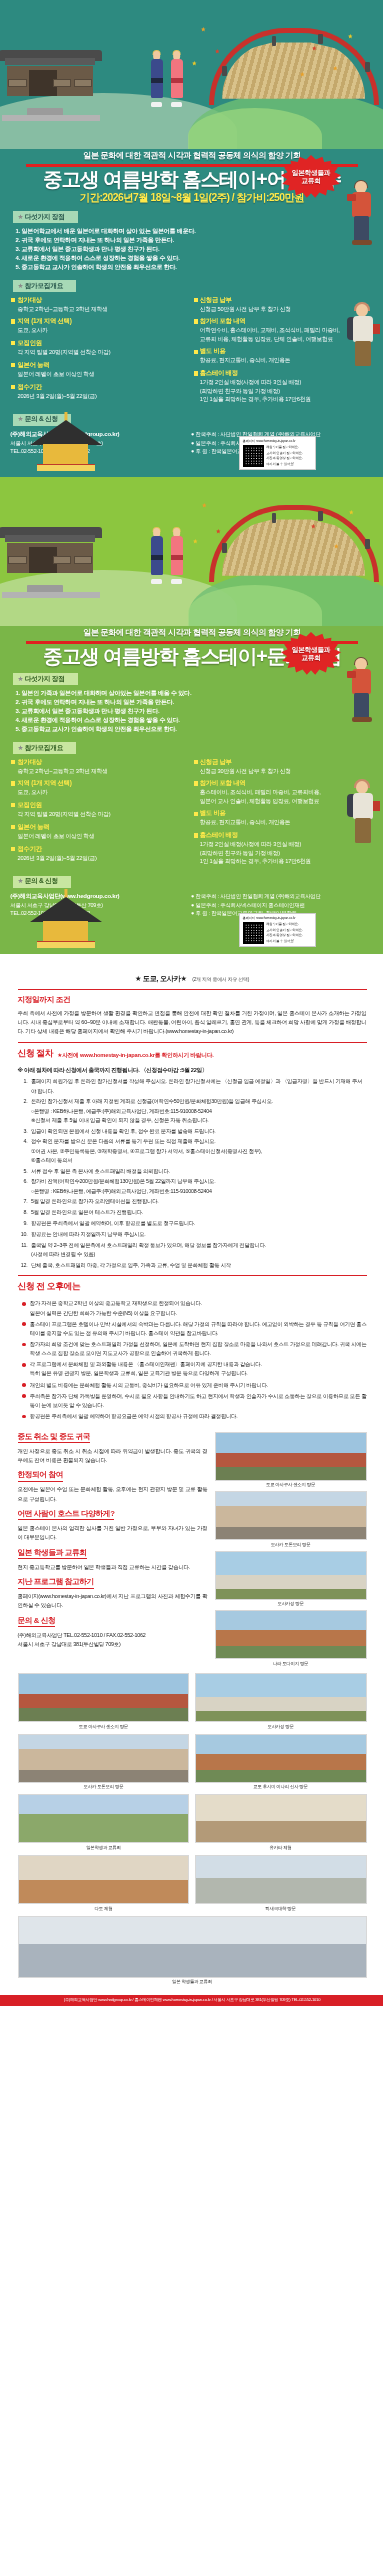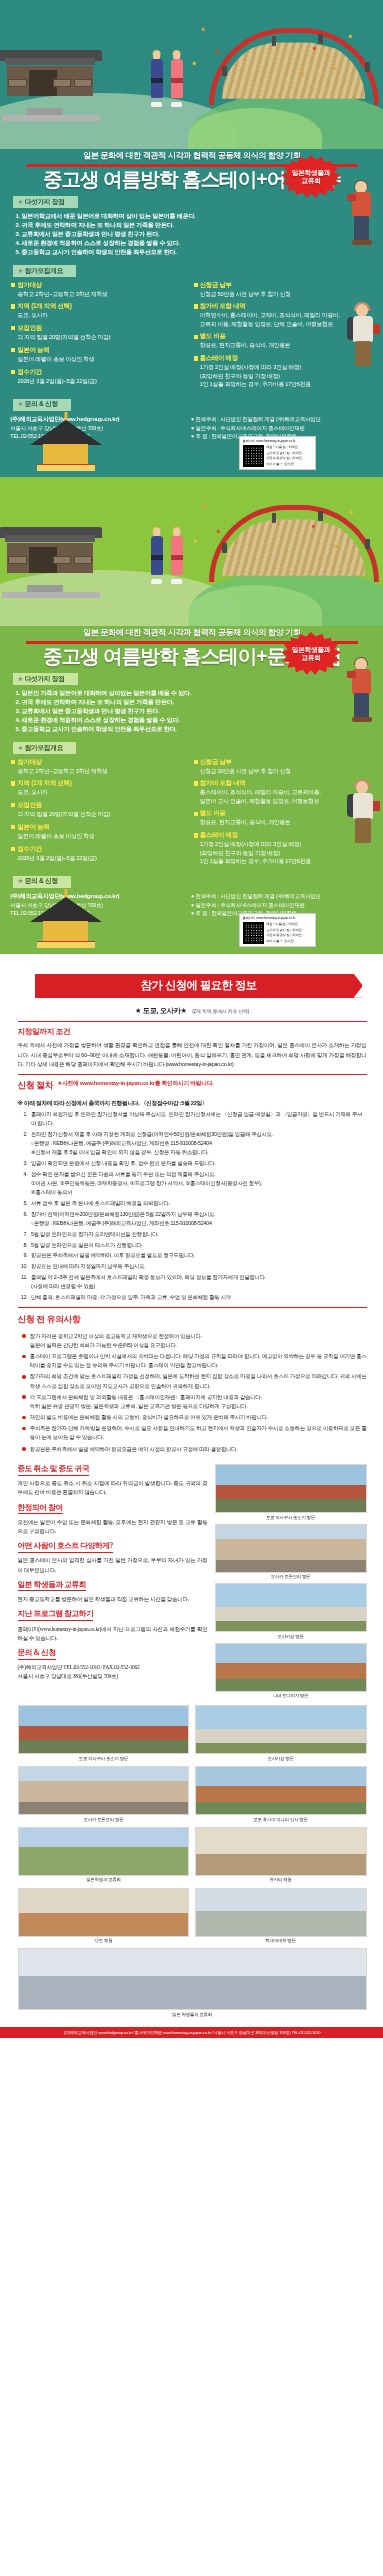--- a/index.html
+++ b/index.html
@@ -191,38 +191,38 @@
   }
   .doc-regions { text-align:center; margin-bottom: 5.2px; }
   .doc-regions .big { font-weight:bold; font-size:7.2px; letter-spacing:-0.3px; }
   .doc-regions .small { font-size:4.9px; color:#444; margin-left:3.1px; letter-spacing:-0.2px;}
   .hr-red { border:0; border-top:1px solid #d81f26; margin: 5.2px 0 5.2px; }
   .sec-h {
     color:#d81f26; font-weight:bold; font-size:7.7px; letter-spacing:-0.4px;
     margin-bottom: 3.6px; border-bottom:1px solid #d81f26; display:inline-block; padding-bottom:0.5px;
   }
   .sec-h.plain { border-bottom:none; }
-  .sec-h-row { display:flex; align-items:flex-start; gap:4.1px; margin-bottom:2.1px; }
+  .sec-h-row { display:flex; align-items:center; gap:4.1px; margin-bottom:2.1px; }
   .sec-h-row .note { color:#d81f26; font-weight:bold; font-size:5.7px; letter-spacing:-0.2px; }
   .para { font-size:5.4px; line-height:1.7; letter-spacing:-0.2px; text-align:justify; color:#1a1a1a; }
   .note-strong { font-size:5.7px; font-weight:bold; letter-spacing:-0.3px; margin:3.1px 0 2.1px; }
   ol.steps { margin: 1px 0 3.1px 11.3px; }
   ol.steps > li { font-size:5.3px; line-height:1.75; letter-spacing:-0.2px; margin-bottom:1.5px; padding-left:2.1px; }
   ul.cautions { list-style:none; margin: 2.1px 0 0 4.1px; }
   ul.cautions li {
     font-size:5.3px; line-height:1.72; letter-spacing:-0.2px;
     position:relative; padding-left:8.2px; margin-bottom:2.1px; text-align:justify;
   }
   ul.cautions li::before {
     content:""; position:absolute; left:0.5px; top:2.6px; width:3.6px; height:3.6px;
     background:#d81f26; border-radius:50%;
   }
 
   
-  .photo-strip { padding: 3.1px 17.5px 0; font-family: Liberation Serif, serif; }
+  .photo-strip { padding: 3.1px 17.5px 0; }
   .ph { position:relative; flex:1; }
   .ph .img { width:100%; height:49px; border:0.5px solid #d8d8d8; overflow:hidden; position:relative; }
   .ph .cap { font-size:4.4px; text-align:center; margin-top:1.5px; letter-spacing:-0.2px; color:#222; }
   .ph.wide .img { height:62px; }
   .p-room { background: linear-gradient(#e4dcc9 0 55%, #b39a78 55% 100%); }
   .p-class { background: linear-gradient(#dfe5ea 0 45%, #a9b3bd 45% 100%); }
   .p-group { background: linear-gradient(#b7d0e6 0 40%, #8ba86a 40% 100%); }
   .p-shrine { background: linear-gradient(#9dc4df 0 42%, #b5573f 42% 72%, #6c7f52 72% 100%); }
   .p-castle { background: linear-gradient(#a8cde4 0 48%, #d8d3c4 48% 78%, #7e9259 78% 100%); }
   .p-street { background: linear-gradient(#c4d6e4 0 30%, #cbb79c 30% 75%, #8c8375 75% 100%); }
@@ -291,20 +291,21 @@
     <div class="leaf" style="left:192px;top:61px;background:#e8c72a;"></div>
     <div class="leaf" style="left:312px;top:46px;background:#d9452f;"></div>
     <div class="leaf" style="left:333px;top:66px;background:#e8a02a;"></div>
     <div class="leaf" style="left:348px;top:34px;background:#e8c72a;"></div>
     <div class="leaf" style="left:300px;top:72px;background:#e8a02a;"></div>
   </div>
 
   <div class="tagline">일본 문화에 대한 객관적 시각과 협력적 공동체 의식의 함양 기회</div>
   <div class="rule-red"></div>
   <div class="title-main">중고생 여름방학 홈스테이+어학연수</div>
+  <div class="title-sub">기간:2026년7월 18일~8월 1일(2주) / 참가비:250만원</div>
 
   <div class="ribbon">
     <span class="star">★</span><span>다섯가지 장점</span>
   </div>
 
   <ul class="benefits">
     <li>1.  일본어학교에서 배운 일본어로 대화하며 살아 있는 일본어를 배운다.</li>
     <li>2.  귀국 후에도 연락하며 지내는 또 하나의 일본 가족을 만든다.</li>
     <li>3.  교류회에서 일본 중고등학생과 만나 평생 친구가 된다.</li>
     <li>4.  새로운 환경에 적응하여 스스로 성장하는 경험을 쌓을 수 있다.</li>
@@ -666,21 +667,20 @@
   <div class="pagoda" style="left:30px;bottom:-5.2px;">
     <div class="fin"></div>
       <div class="ro"></div>
       <div class="bd"></div>
       <div class="rail"></div>
   </div>
 </section>
 
 <section class="doc">
 
-  <div class="doc-banner">참가 신청에 필요한 정보</div>
 
   <div class="doc-regions">
     <span class="big">★ 도쿄, 오사카★</span>
     <span class="small">(2개 지역 중에서 자유 선택)</span>
   </div>
 
   <hr class="hr-red">
 
   <div class="sec-h plain">지정일까지 조건</div>
   <p class="para">주최 측에서 사전에 가정을 방문하여 생활 환경을 확인하고 면접을 통해 안전에 대한 확인 절차를 거친 가정이며, 일본 홈스테이 본사가 소개하는 가정입니다. 시내 중심부로부터 약 60~90분 이내에 소재합니다. 애완동물, 어린아이, 음식 알레르기, 흡연 관계, 등을 체크하여 희망 사항에 맞게 가정을 배정합니다. 기타 상세 내용은 해당 홈페이지에서 확인해 주시기 바랍니다.(www.homestay-in-japan.co.kr)</p>
@@ -709,21 +709,21 @@
     <li style="white-space:pre-line">5월 말경 온라인으로 일본어 테스트가 진행됩니다.</li>
     <li style="white-space:pre-line">항공편은 주최측에서 일괄 예약하며, 이후 항공료를 별도로 청구드립니다.</li>
     <li style="white-space:pre-line">항공료는 안내에 따라 지정일까지 납부해 주십시오.</li>
     <li style="white-space:pre-line">출국일 약 2~3주 전에 일본측에서 호스트패밀리 확정 통보가 있으며, 해당 정보를 참가자에게 전달합니다.
 (사정에 따라 변경될 수 있음)</li>
     <li style="white-space:pre-line">단체 출국, 호스트패밀리 마중, 각 가정으로 입주, 가족과 교류, 수업 및 문화체험 활동 시작</li>
   </ol>
 
   <hr class="hr-red">
 
-  <div class="sec-h plain" style="font-size:8.8px">신청 전 유의사항</div>
+  <div class="sec-h plain" style="font-size:8.8px">신청 전 오후에는</div>
 
   <ul class="cautions">
     <li style="white-space:pre-line">참가 자격은 중학교 2학년 이상의 중고등학교 재학생으로 한정되어 있습니다.
 일본어 실력은 간단한 회화가 가능한 수준(N5) 이상을 요구합니다.</li>
     <li style="white-space:pre-line">홈스테이 프로그램은 호텔이나 민박 시설에서의 숙박과는 다릅니다. 해당 가정의 규칙을 따라야 합니다. 예고없이 외박하는 경우 등 규칙을 어기면 홈스테이를 중지할 수도 있는 점 유의해 주시기 바랍니다. 홈스테이 약관을 참고바랍니다.</li>
     <li style="white-space:pre-line">참가자의 희망 조건에 맞는 호스트패밀리 가정을 선정하며, 일본에 도착하면 현지 집합 장소로 마중을 나와서 호스트 가정으로 데려갑니다. 귀국 시에는 학생 스스로 집합 장소로 모이면 지도교사가 공항으로 인솔하여 귀국하게 됩니다.</li>
     <li style="white-space:pre-line">각 프로그램에서 문화체험 및 과외활동 내용은 〈홈스테이인재팬〉홈페이지에 공지한 내용과 같습니다.
 특히 일본 유명 관광지 방문, 일본학생과 교류회, 일본 교육기관 방문 등으로 다양하게 구성됩니다.</li>
     <li style="white-space:pre-line">개인의 별도 비용에는 문화체험 활동 시의 교통비, 중식비가 필요하므로 여유 있게 준비해 주시기 바랍니다.</li>
     <li style="white-space:pre-line">주최측은 참가자 단체 카톡방을 운영하며, 수시로 필요 사항을 안내하기도 하고 현지에서 학생과 인솔자가 수시로 소통하는 장으로 이용하므로 모든 활동이 눈에 보이듯 알 수 있습니다.</li>

